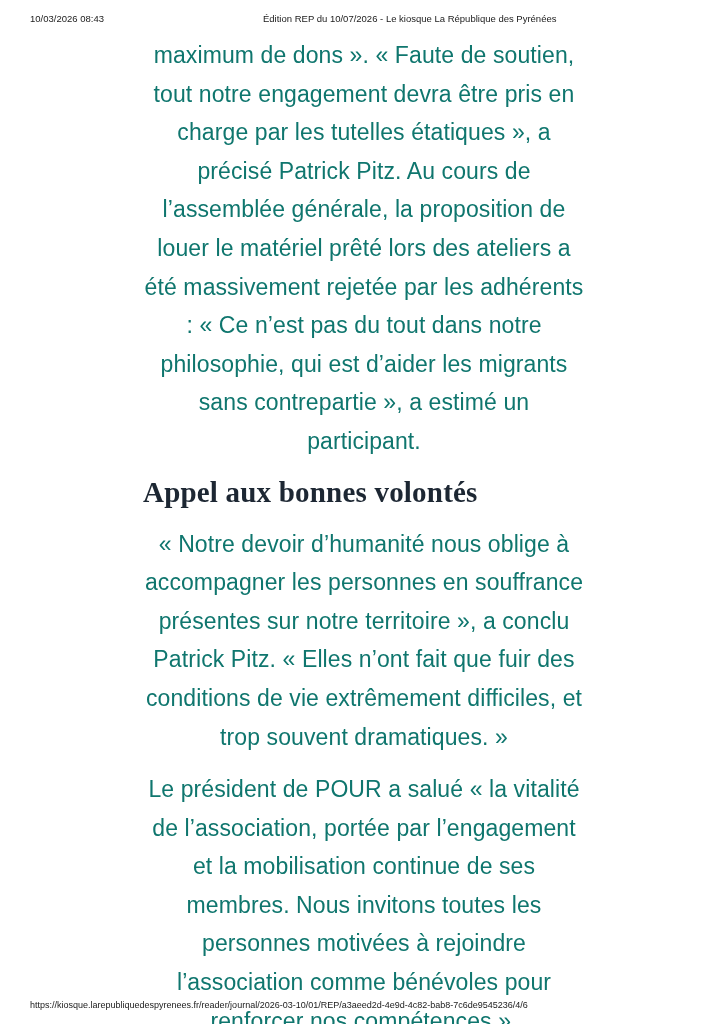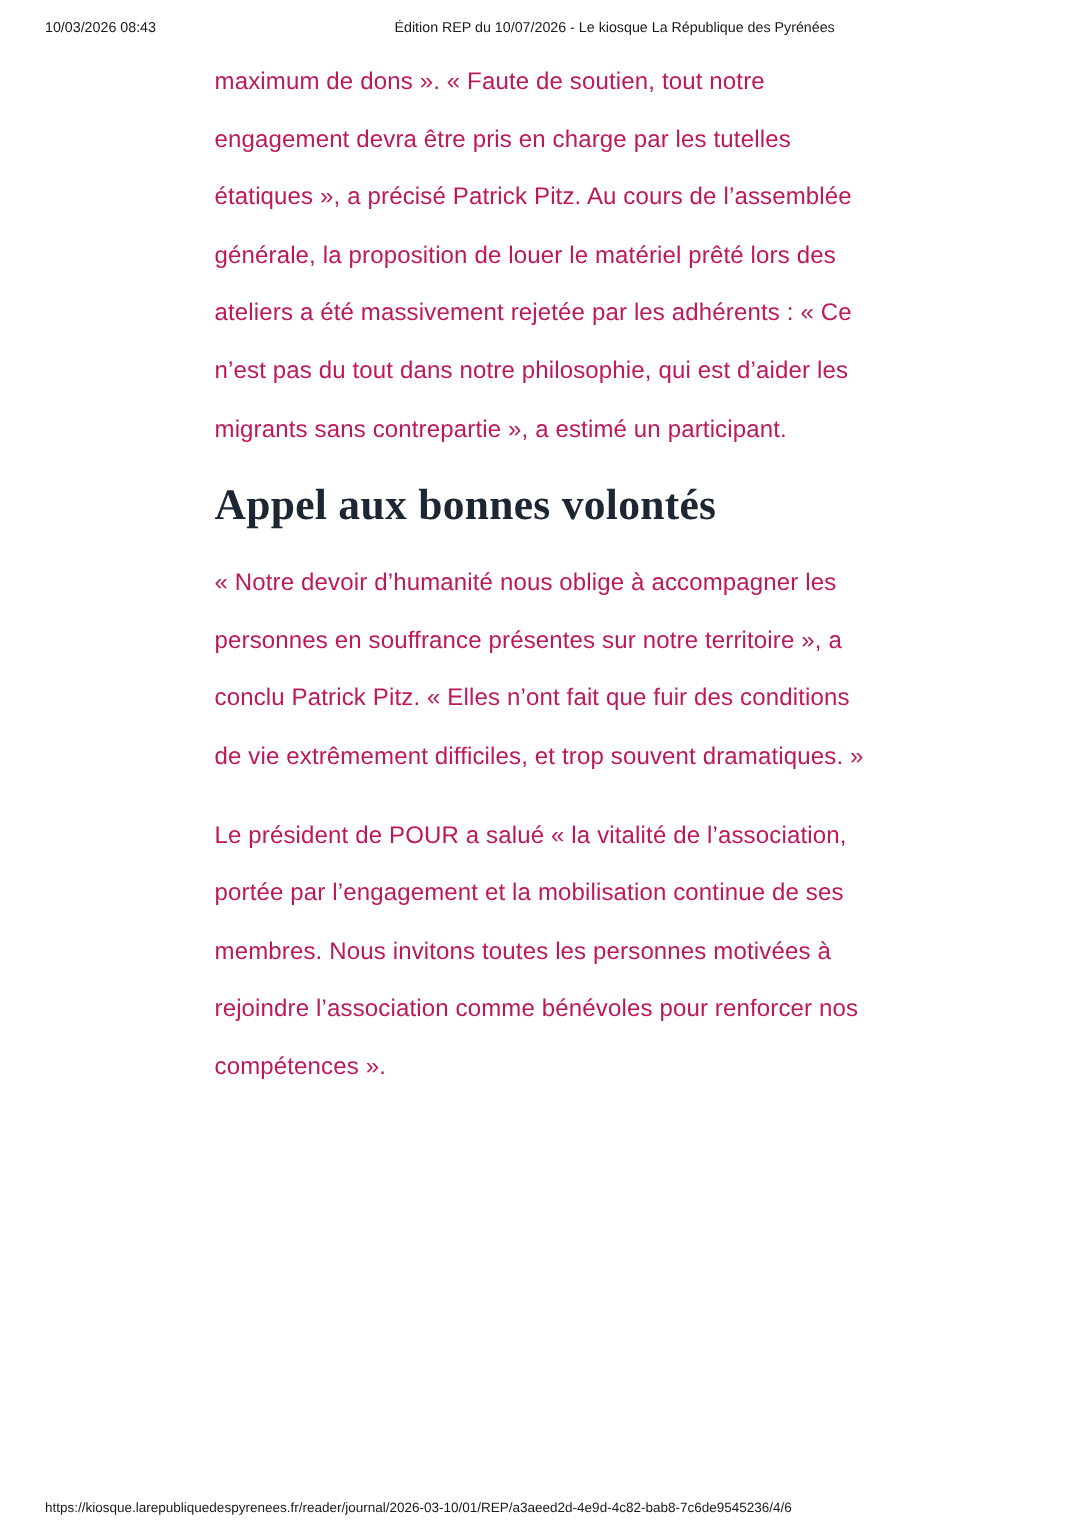--- a/index.html
+++ b/index.html
@@ -41,25 +41,25 @@
     white-space: nowrap;
   }
   .article {
     position: absolute;
     top: 36px;
     left: 143px;
     width: 442px;
   }
   .article p {
     margin: 0 0 14px 0;
-    font-size: 16px;
+    font-size: 23px;
     line-height: 38.6px;
     letter-spacing: 0.1px;
-    color: #be185d;
-    text-align: left;
+    color: #0f766e;
+    text-align: center;
   }
   .article h2 {
     margin: 8px 0 16px 0;
     font-family: "Liberation Serif", serif;
     font-weight: 700;
     font-size: 29px;
     line-height: 34px;
     letter-spacing: 0.2px;
     color: #1d2733;
   }

